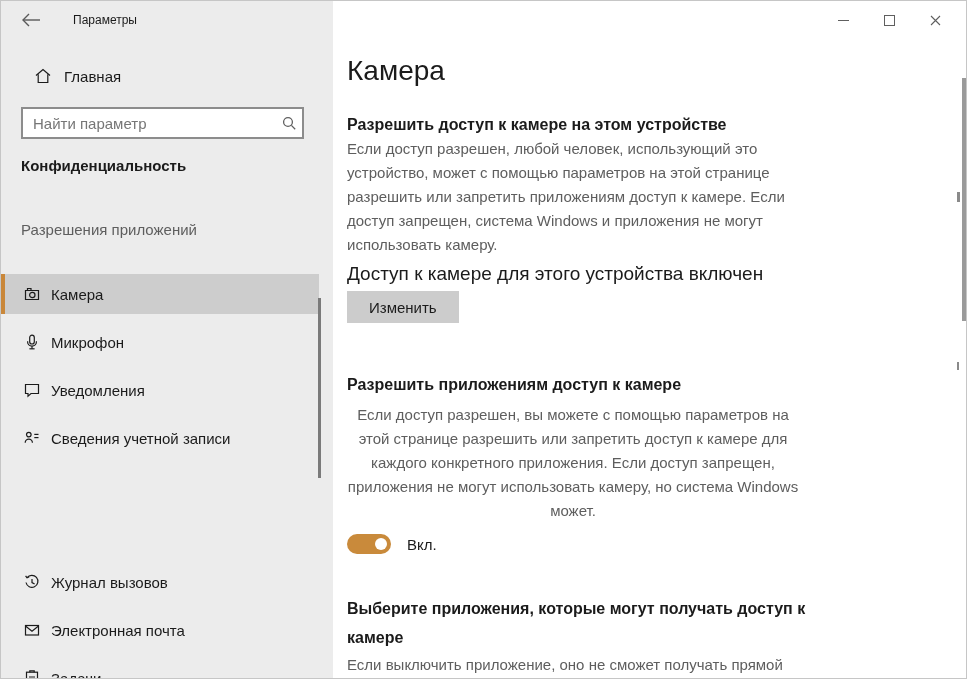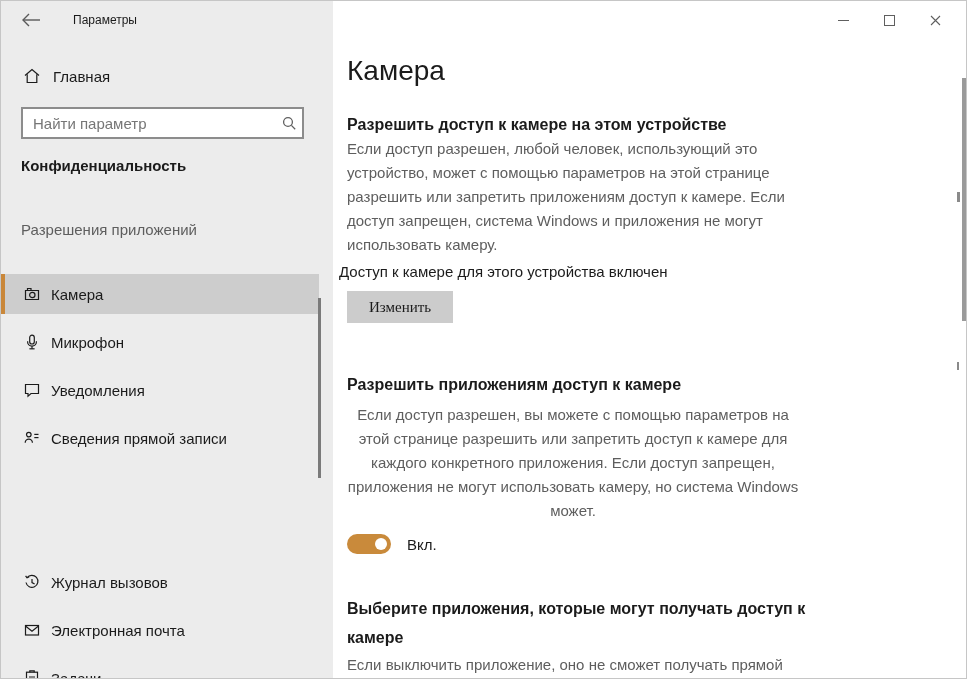--- a/index.html
+++ b/index.html
@@ -8,21 +8,21 @@
     border:1px solid #c6c6c6;
     font-family:"Liberation Sans",sans-serif;
     color:#1b1b1b;background:#fde047;
     -webkit-font-smoothing:antialiased;
   }
   
   .sidebar{position:absolute;left:0;top:0;width:332px;height:677px;background:#ececec;}
   .titlebar-left{position:absolute;left:0;top:0;width:332px;height:40px;}
   .back-btn{position:absolute;left:18px;top:8px;width:24px;height:22px;cursor:pointer;}
   .win-title{position:absolute;left:72px;top:12px;font-size:12px;color:#1b1b1b;}
-  .home-row{position:absolute;left:0;top:60px;width:318px;height:30px;display:flex;align-items:center;}
+  .home-row{position:absolute;left:0;top:60px;width:318px;height:30px;display:flex;align-items:center;padding-left:11px;}
   .home-row .nav-icon{margin-left:22px;}
   .home-row .nav-label{margin-left:12px;font-size:15px;}
   .searchbox{
     position:absolute;left:20px;top:106px;width:283px;height:32px;
     background:#fff;border:2px solid #8c8c8c;box-sizing:border-box;
     display:flex;align-items:center;
   }
   .searchbox input{
     flex:1;border:none;outline:none;background:transparent;
     font-family:"Liberation Sans",sans-serif;font-size:15px;color:#1b1b1b;
@@ -49,24 +49,24 @@
   .max-glyph{width:9px;height:9px;border:1px solid #5f5f5f;}
   .page-title{position:absolute;left:14px;top:54px;font-size:28px;font-weight:300;color:#1b1b1b;}
   .h2{position:absolute;left:14px;width:462px;font-size:16px;font-weight:bold;color:#1b1b1b;line-height:29px;}
   .h2-1{top:109px;}
   .h2-2{top:369px;}
   .h2-3{top:593px;}
   .para{position:absolute;left:14px;width:452px;font-size:15px;line-height:24px;color:#5e5e5e;}
   .p1{top:136px;}
   .p2{top:402px;text-align:center;}
   .p3{top:652px;}
-  .status-line{position:absolute;left:6px;top:262px;font-size:15px;color:#1b1b1b;}
+  .status-line{position:absolute;left:14px;top:262px;font-size:19px;color:#1b1b1b;}
   .change-btn{
     position:absolute;left:14px;top:290px;min-width:94px;height:32px;
-    background:#cccccc;border:none;font-family:Liberation Serif, serif;
+    background:#cccccc;border:none;font-family:Liberation Sans, sans-serif;
     font-size:15px;color:#1b1b1b;cursor:pointer;padding:0 22px;
   }
   .toggle-row{position:absolute;left:14px;top:533px;display:flex;align-items:center;text-align:right;}
   .toggle{position:relative;width:44px;height:20px;border-radius:10px;cursor:pointer;}
   .toggle .knob{position:absolute;top:4px;left:28px;width:12px;height:12px;border-radius:50%;background:#fff;}
   .toggle-label{margin-left:16px;font-size:15px;color:#1b1b1b;}
   .main-scroll{position:absolute;left:629px;top:77px;width:4px;height:243px;background:#9a9a9a;}
   .frag{position:absolute;background:#8a8a8a;}
   .frag1{left:624px;top:191px;width:3px;height:10px;}
   .frag2{left:624px;top:361px;width:2px;height:8px;}
@@ -149,21 +149,21 @@
 
     <div class="nav-item" style="top:417px">
       <span class="nav-icon">
         <svg width="18" height="18" viewBox="0 0 18 18" fill="none" stroke="#1b1b1b" stroke-width="1.2">
           <circle cx="5.8" cy="5.6" r="2.3"></circle>
             <path d="M2.2 13.8 a3.6 3.6 0 0 1 7.2 0"></path>
           <path d="M11.3 5.4 h4.2"></path>
             <path d="M11.3 8.6 h4.2"></path>
         </svg>
       </span>
-      <span class="nav-label">Сведения прямой записи</span>
+      <span class="nav-label">Сведения учетной записи</span>
     </div>
 
 
 
     <div class="nav-item" style="top:561px">
       <span class="nav-icon">
         <svg width="18" height="18" viewBox="0 0 18 18" fill="none" stroke="#1b1b1b" stroke-width="1.2">
           <path d="M4 4.8 A6 6 0 1 1 3 9.5"></path>
             <path d="M2.6 2.8 L4 4.8 L6.2 3.6"></path>
             <path d="M9 6 V9.6 L11.6 11"></path>

